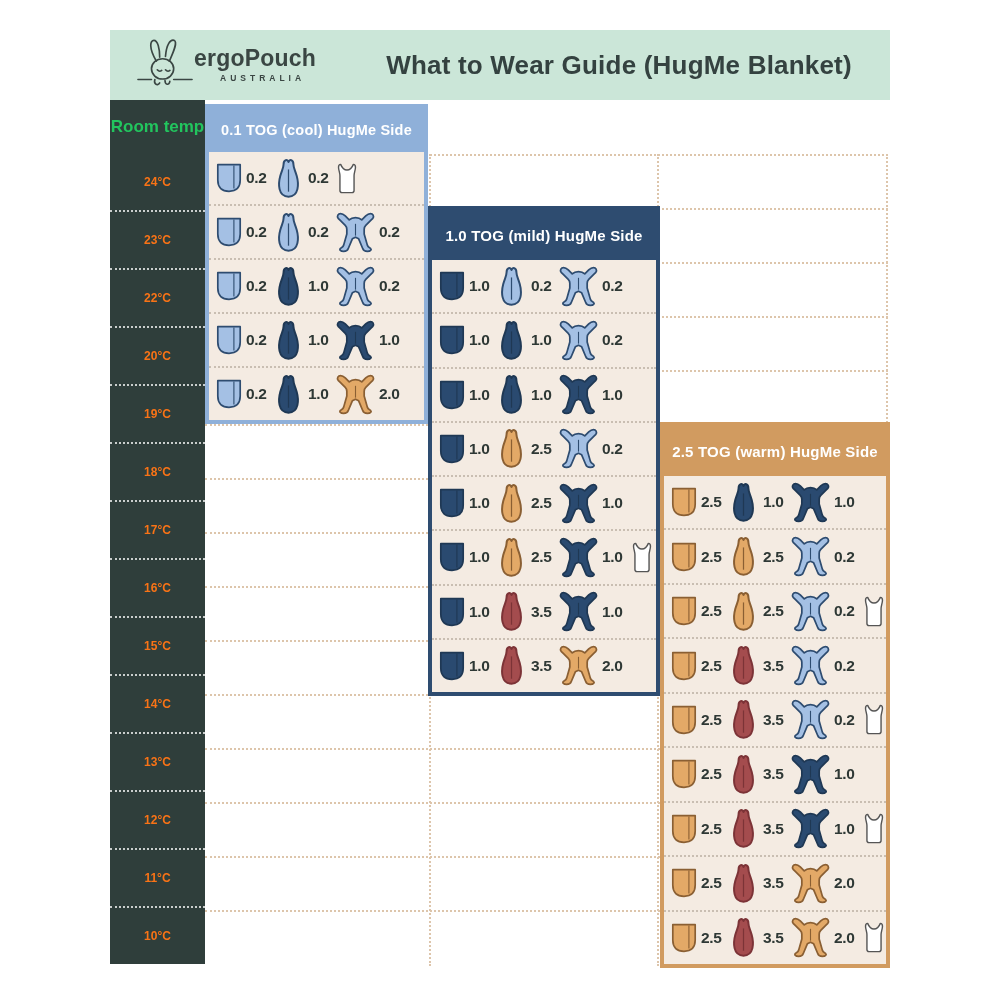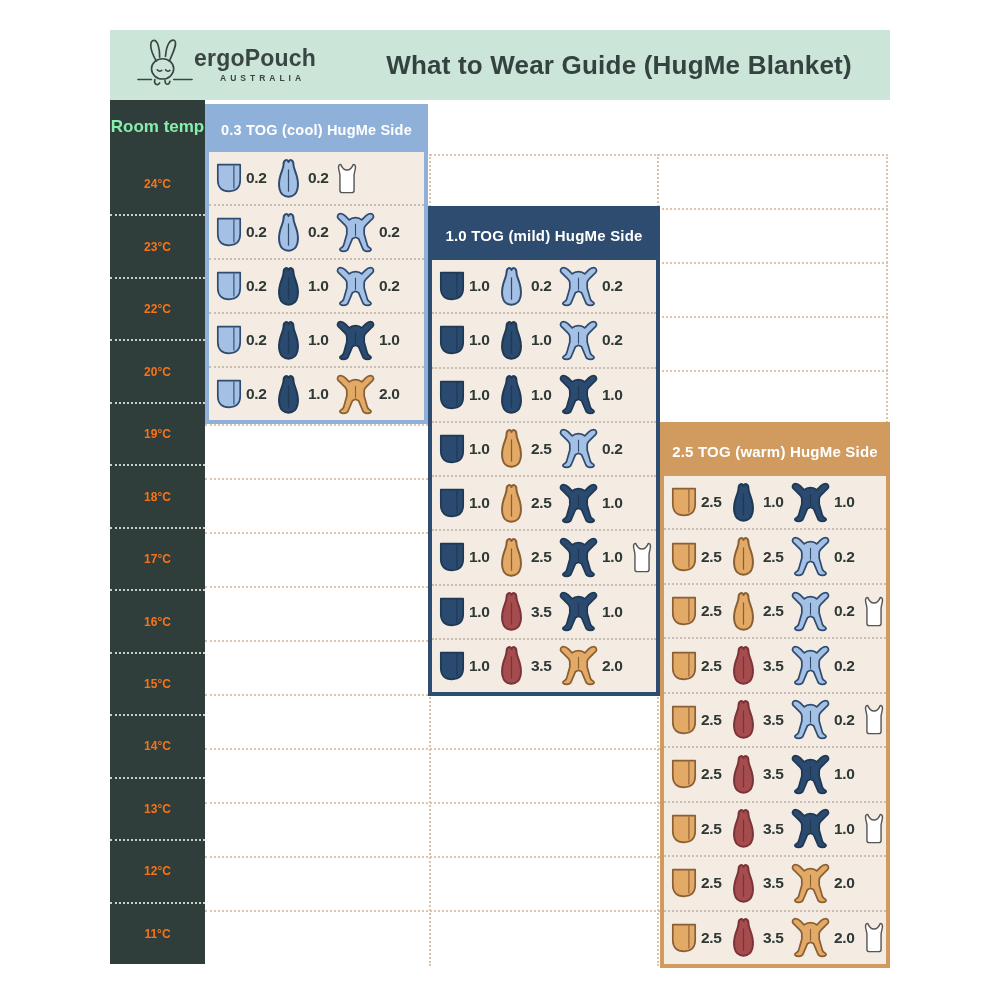--- a/index.html
+++ b/index.html
@@ -12,21 +12,21 @@
   .logo svg{width:58px;height:56px;flex:0 0 auto;}
   .logo-text{display:flex;flex-direction:column;line-height:1;margin-left:0;}
   .brand{font-size:23px;font-weight:600;color:#3a4643;letter-spacing:.2px;}
   .brand-sub{font-size:8.5px;font-weight:600;color:#3a4643;letter-spacing:4px;margin-top:4px;padding-left:26px;}
   .page-title{flex:1;text-align:center;font-size:26px;font-weight:700;color:#344240;
               padding-right:14px;letter-spacing:.2px;}
   
   .temp-col{position:absolute;left:110px;top:100px;width:95px;height:864px;
             background:#2f3e3b;z-index:3;display:flex;flex-direction:column;}
   .temp-header{height:54px;display:flex;align-items:center;justify-content:center;text-align:center;
-               color:#86efac;font-weight:700;font-size:17px;line-height:1.15;white-space:pre-line;}
+               color:#22c55e;font-weight:700;font-size:17px;line-height:1.15;white-space:pre-line;}
   .temp-list{flex:1;display:flex;flex-direction:column;}
   .temp-cell{flex:1;display:flex;align-items:center;justify-content:center;
              color:#f97316;font-weight:700;font-size:12px;}
   .temp-cell + .temp-cell{border-top:2px dotted rgba(255,255,255,.75);}
   
   .bg-grid{position:absolute;left:205px;top:154px;width:683px;height:812px;z-index:1;}
   .h-line{position:absolute;left:0;width:100%;border-top:2px dotted #ddc5ab;}
   .v-line{position:absolute;top:0;height:100%;border-left:2px dotted #ddc5ab;}
   
   .panel{position:absolute;box-sizing:border-box;z-index:4;display:flex;flex-direction:column;}
@@ -137,25 +137,26 @@
         <div class="temp-cell">20°C</div>
         <div class="temp-cell">19°C</div>
         <div class="temp-cell">18°C</div>
         <div class="temp-cell">17°C</div>
         <div class="temp-cell">16°C</div>
         <div class="temp-cell">15°C</div>
         <div class="temp-cell">14°C</div>
         <div class="temp-cell">13°C</div>
         <div class="temp-cell">12°C</div>
         <div class="temp-cell">11°C</div>
+        <div class="temp-cell">10°C</div>
       </div>
   </aside>
 
   <section class="panel panel-cool">
-    <div class="panel-title">0.3 TOG (cool) HugMe Side</div>
+    <div class="panel-title">0.1 TOG (cool) HugMe Side</div>
     <div class="panel-body">
         <div class="prow">
           <div class="slot slot-blanket">
             <svg class="icon ic-blanket c-lightblue">
               <use href="#ic-blanket" xlink:href="#ic-blanket"></use>
             </svg>
             <span class="tog">0.2</span>
           </div>
           <div class="slot slot-bag">
             <svg class="icon ic-bag c-lightblue">

